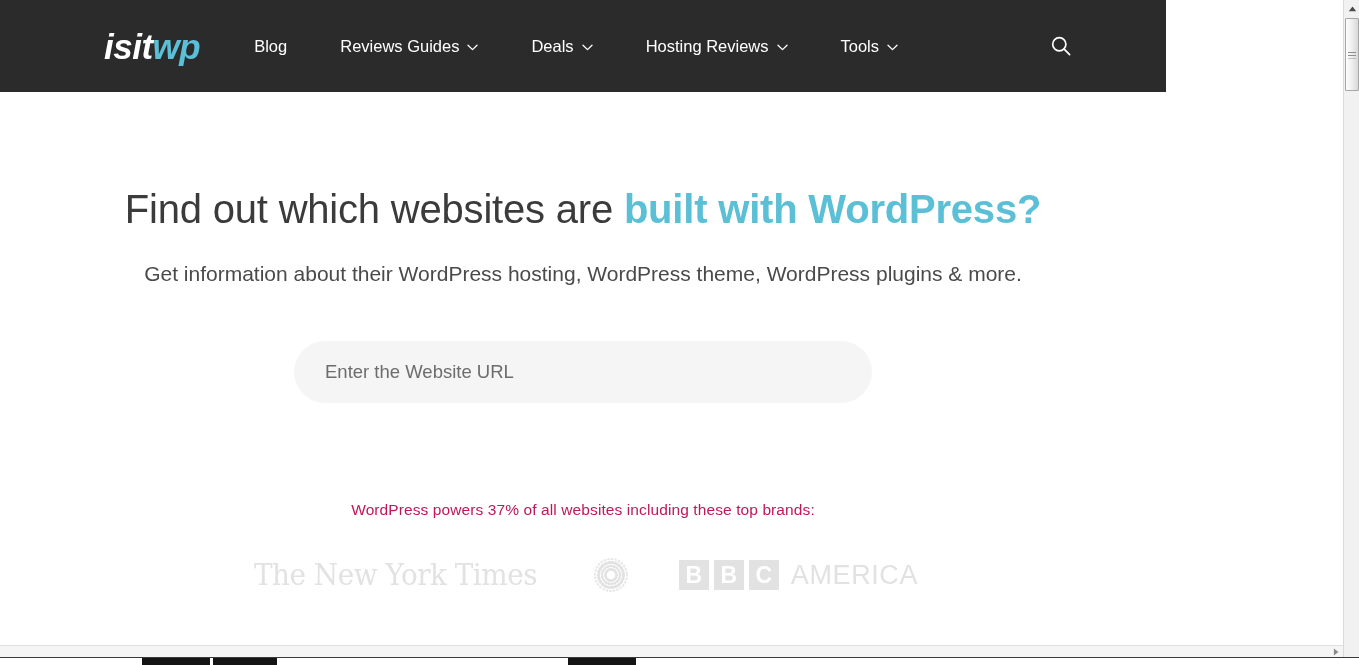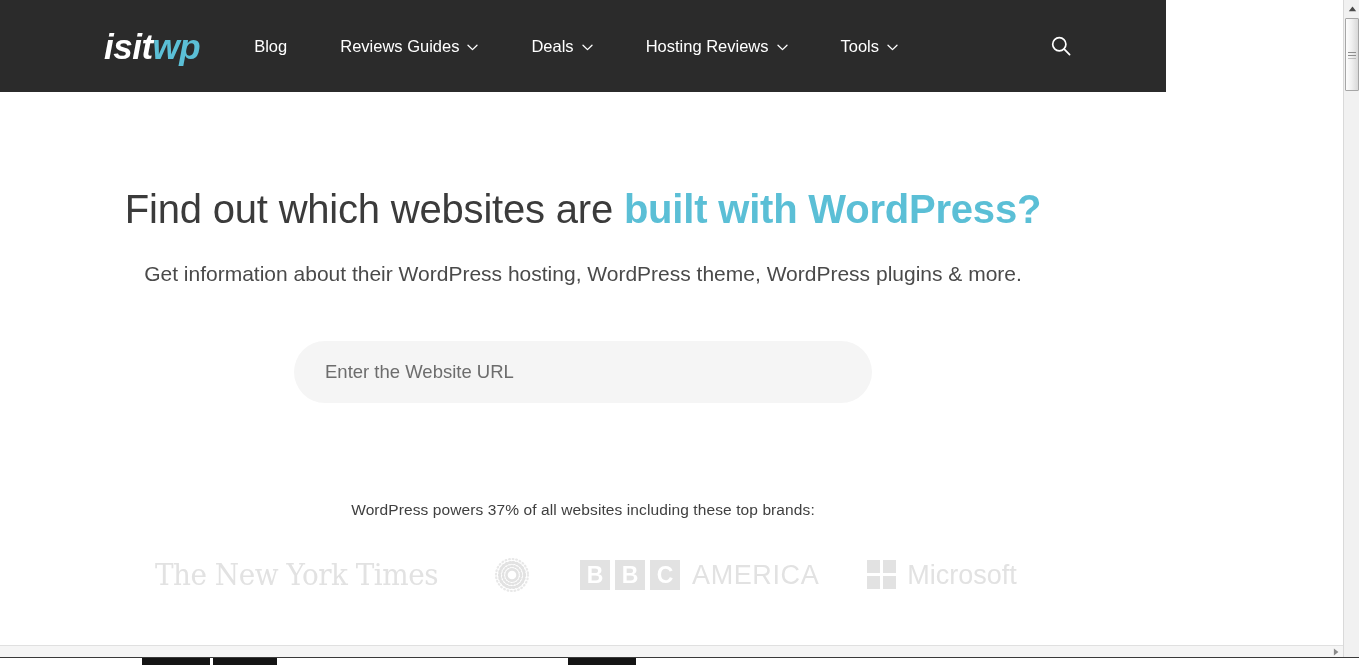--- a/index.html
+++ b/index.html
@@ -161,35 +161,36 @@
   }
 
   
   .brands {
     margin-top: 98px;
     text-align: center;
   }
 
   .brands-caption {
     font-size: 15.5px;
-    color: #404040;
+    color: #be185d;
     letter-spacing: 0.1px;
   }
 
   .brand-logos {
     margin-top: 33px;
     display: flex;
     align-items: center;
     justify-content: center;
     gap: 48px;
     height: 46px;
   }
 
   .brand {
     display: flex;
+    align-items: center;
     user-select: none;
   }
 
   .brand-nyt {
     font-family: "DejaVu Serif", "Liberation Serif", serif;
     font-size: 29px;
     color: #e2e2e2;
     letter-spacing: -0.5px;
     font-weight: normal;
     white-space: nowrap;
@@ -421,29 +422,20 @@
 
       <div class="brand brand-bbc">
         <span class="bbc-boxes">
           <span class="bbc-box">B</span>
           <span class="bbc-box">B</span>
           <span class="bbc-box">C</span>
         </span>
         <span class="bbc-america">AMERICA</span>
       </div>
 
-      <div class="brand brand-ms">
-        <span class="ms-mark">
-          <span class="ms-sq"></span>
-            <span class="ms-sq"></span>
-            <span class="ms-sq"></span>
-            <span class="ms-sq"></span>
-        </span>
-        <span class="ms-word">Microsoft</span>
-      </div>
 
     </div>
   </section>
 
 </div>
 
 <div class="vscrollbar">
   <div class="vs-arrow up">
     <svg width="9" height="6" viewBox="0 0 9 6">
         <path d="M4.5 0.6L8.2 5.2H0.8Z" fill="#4a4a4a"></path>

